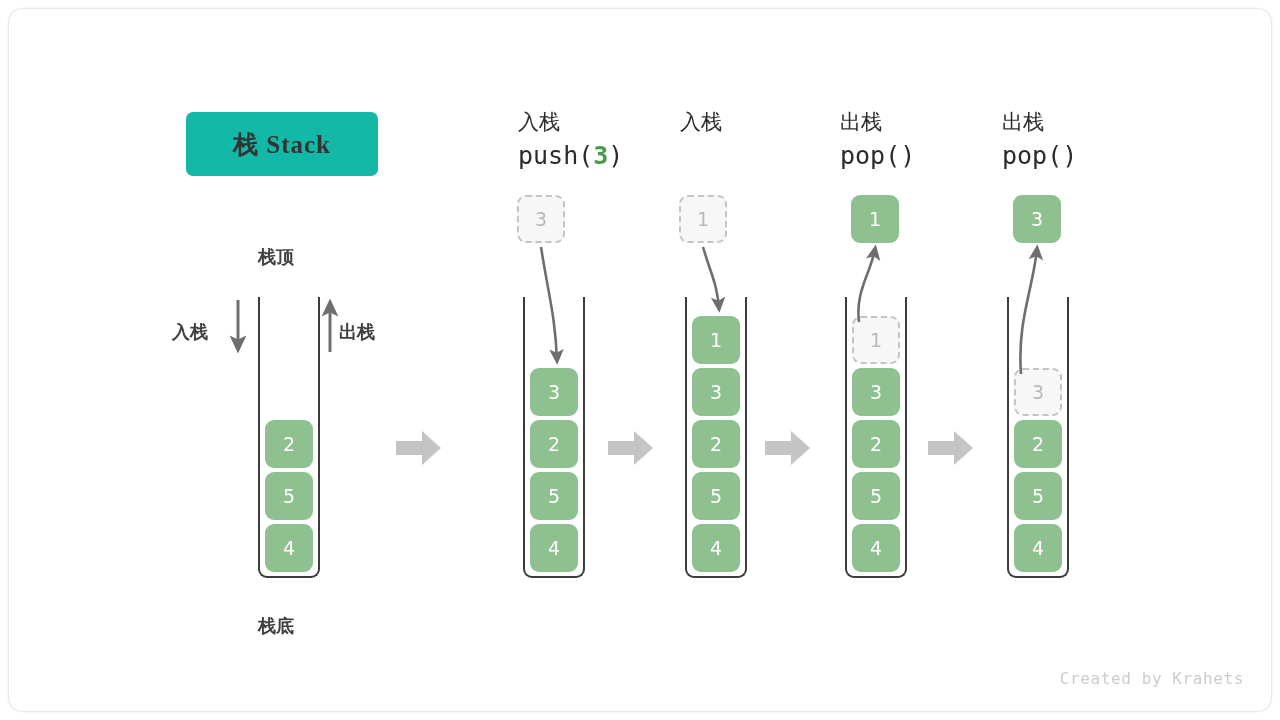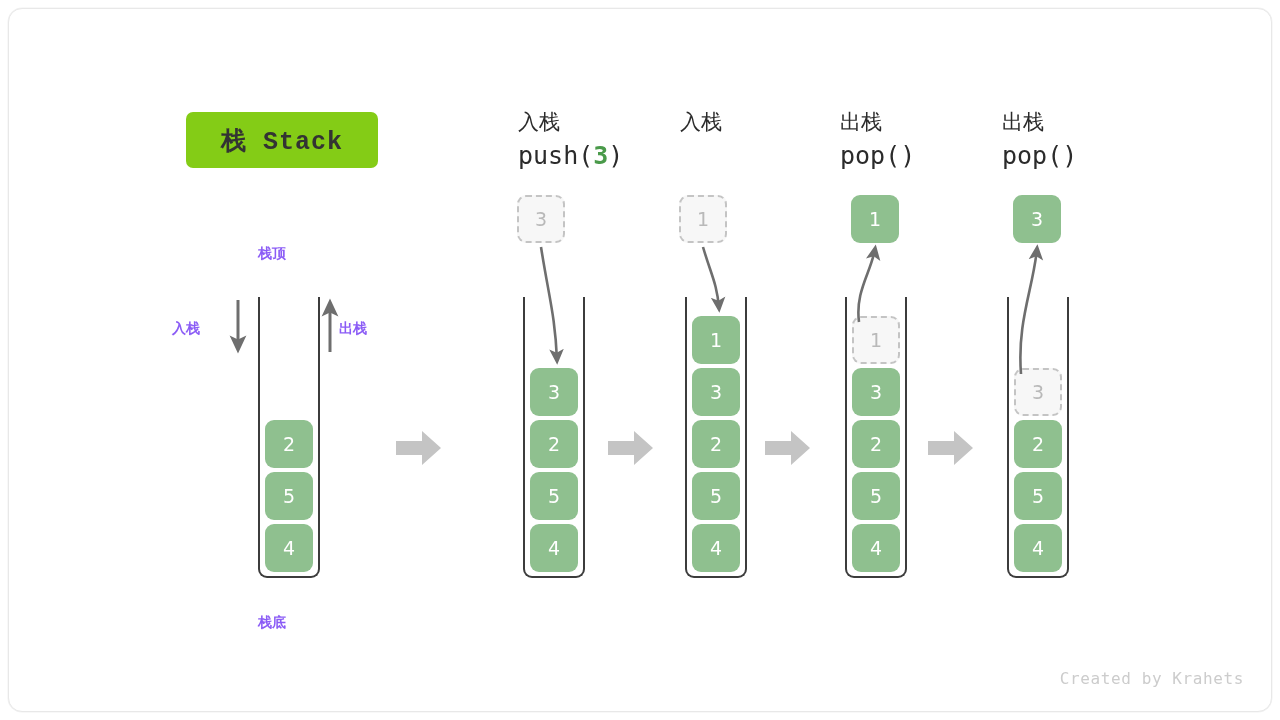--- a/index.html
+++ b/index.html
@@ -35,39 +35,39 @@
     background: #ffffff;
     box-shadow: 0 0 0 0.5px #f1f1f1;
   }
 
   
   .title-chip {
     position: absolute;
     left: 186px;
     top: 112px;
     width: 192px;
-    height: 56px;
-    background: #84cc16;
+    height: 64px;
+    background: #14b8a6;
     border-radius: 7px;
     display: flex;
     align-items: center;
     justify-content: center;
     color: #333333;
     font-size: 25px;
     font-weight: bold;
-    font-family: Liberation Mono, monospace;
+    font-family: Liberation Serif, serif;
     letter-spacing: 1px;
     white-space: pre;
   }
 
   
   .cjk-label {
     position: absolute;
-    color: #8b5cf6;
-    font-size: 14px;
+    color: #404040;
+    font-size: 18px;
     font-weight: bold;
     white-space: nowrap;
     font-family: "DejaVu Sans", "Liberation Sans", sans-serif;
   }
 
   
   .vessel {
     position: absolute;
     box-sizing: border-box;
     border-left: 2px solid #3c3c3c;

